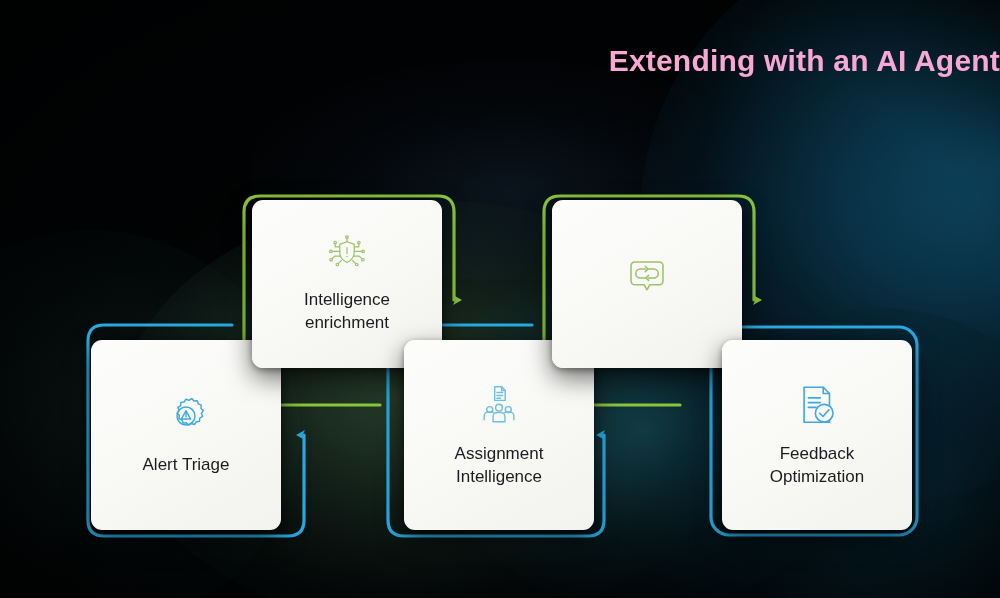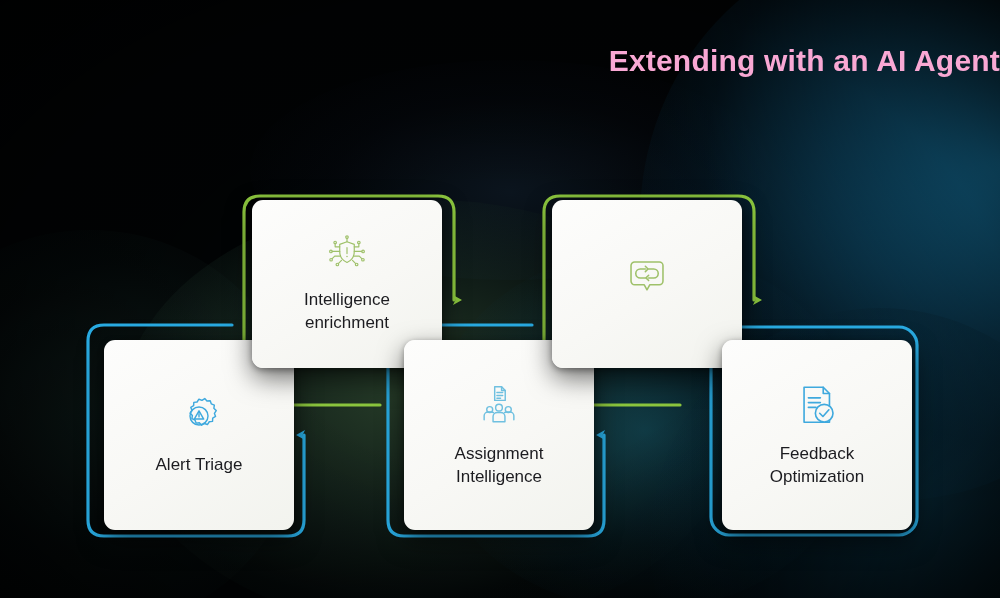--- a/index.html
+++ b/index.html
@@ -93,21 +93,21 @@
     color:#1c1c20;
     font-size:17px;
     line-height:1.38;
     font-weight:400;
     padding:0 10px;
   }
 
   .card.top { width:190px; height:168px; }
   .card.bottom { width:190px; height:190px; }
 
-  #card-alert      { left:104px; top:340px; }
+  #card-alert      { left:91px; top:340px; }
   #card-intel      { left:252px; top:200px; }
   #card-assign     { left:404px; top:340px; }
   #card-feedback   { left:552px; top:200px; }
   #card-workforce  { left:722px; top:340px; }
 </style>
 </head>
 <body>
 
 <div id="bg-root">
   <div class="glow glow-topmid"></div>

